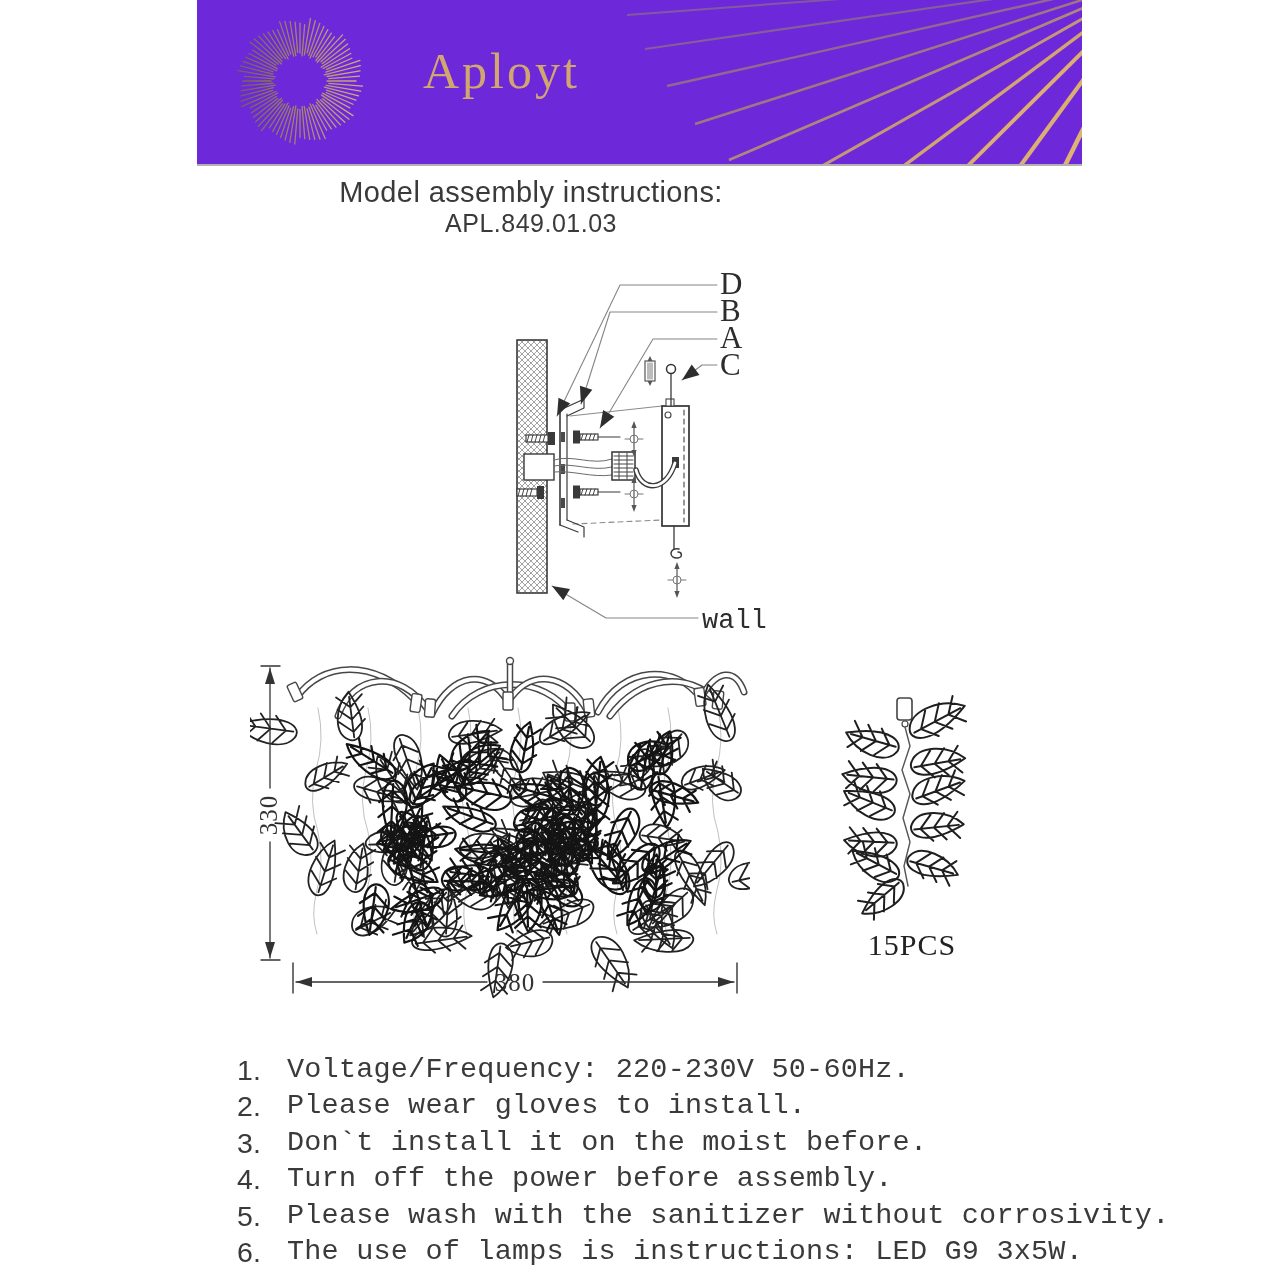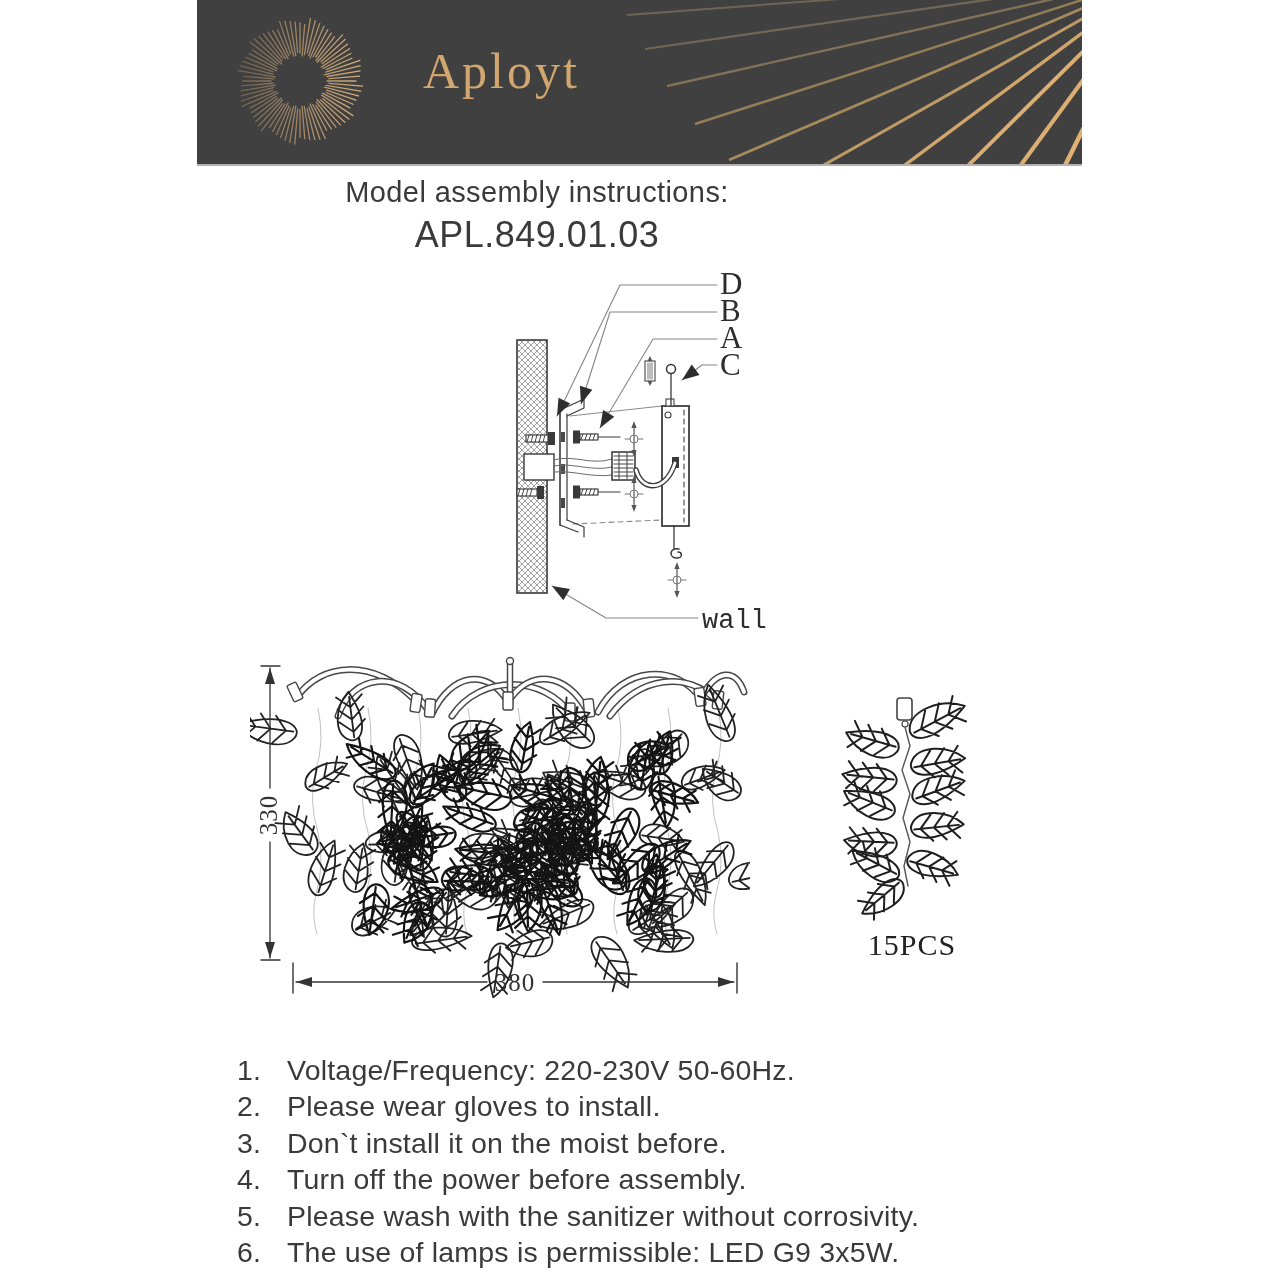--- a/index.html
+++ b/index.html
@@ -5,45 +5,45 @@
   html,body { margin:0; padding:0; }
   body {
     width:1280px; height:1280px; background:#ffffff; position:relative;
     font-family:"Liberation Sans", sans-serif; overflow:hidden;
   }
   .page { position:absolute; left:0; top:0; width:1280px; height:1280px; background:#fff; }
 
   
   .header {
     position:absolute; left:197px; top:0; width:885px; height:164px;
-    background:#404040; border-bottom:2px solid #b4b2b0; overflow:hidden;
+    background:#6d28d9; border-bottom:2px solid #b4b2b0; overflow:hidden;
   }
   .header svg.decor { position:absolute; left:0; top:0; }
   .brand {
     position:absolute; left:226px; top:44px; color:#d2a76f;
     font-family:"Liberation Serif", serif; font-size:50px; font-weight:400;
     letter-spacing:3px; line-height:1.1; z-index:2;
   }
 
   
-  .title-wrap { position:absolute; left:9px; top:176px; width:1056px; text-align:center; color:#3a3a3c; }
+  .title-wrap { position:absolute; left:3px; top:176px; width:1056px; text-align:center; color:#3a3a3c; }
   .title-main  { font-size:29px; letter-spacing:0.4px; }
-  .title-model { font-size:36px; margin-top:5px; letter-spacing:0.5px; }
+  .title-model { font-size:25px; letter-spacing:0.5px; }
 
   
   .fig { position:absolute; }
   #mount-svg  { left:460px; top:262px; }
   #lamp-svg   { left:250px; top:646px; }
   #branch-svg { left:830px; top:683px; }
 
   
   .instructions { position:absolute; left:237px; top:1052px; width:960px; }
   .instr-row { display:flex; font-size:28.5px; color:#3a3a3c; line-height:36.4px; letter-spacing:0.2px; }
   .instr-num { width:50px; flex:0 0 50px; }
-  .instr-text { flex:1; }
+  .instr-text { flex:1;font-family:Liberation Mono, monospace; }
 </style>
 </head>
 <body>
 
 <div class="page">
 
   <div class="header">
     <svg class="decor" width="885" height="164" viewBox="0 0 885 164">
       <defs>
         <linearGradient id="goldgrad" gradientUnits="userSpaceOnUse" x1="40" y1="81" x2="170" y2="81">
@@ -748,16 +748,16 @@
     <div class="instr-row">
       <span class="instr-num">4.</span>
       <span class="instr-text">Turn off the power before assembly.</span>
     </div>
     <div class="instr-row">
       <span class="instr-num">5.</span>
       <span class="instr-text">Please wash with the sanitizer without corrosivity.</span>
     </div>
     <div class="instr-row">
       <span class="instr-num">6.</span>
-      <span class="instr-text">The use of lamps is permissible: LED G9 3x5W.</span>
+      <span class="instr-text">The use of lamps is instructions: LED G9 3x5W.</span>
     </div>
   </div>
 </div>
 
 </body></html>

